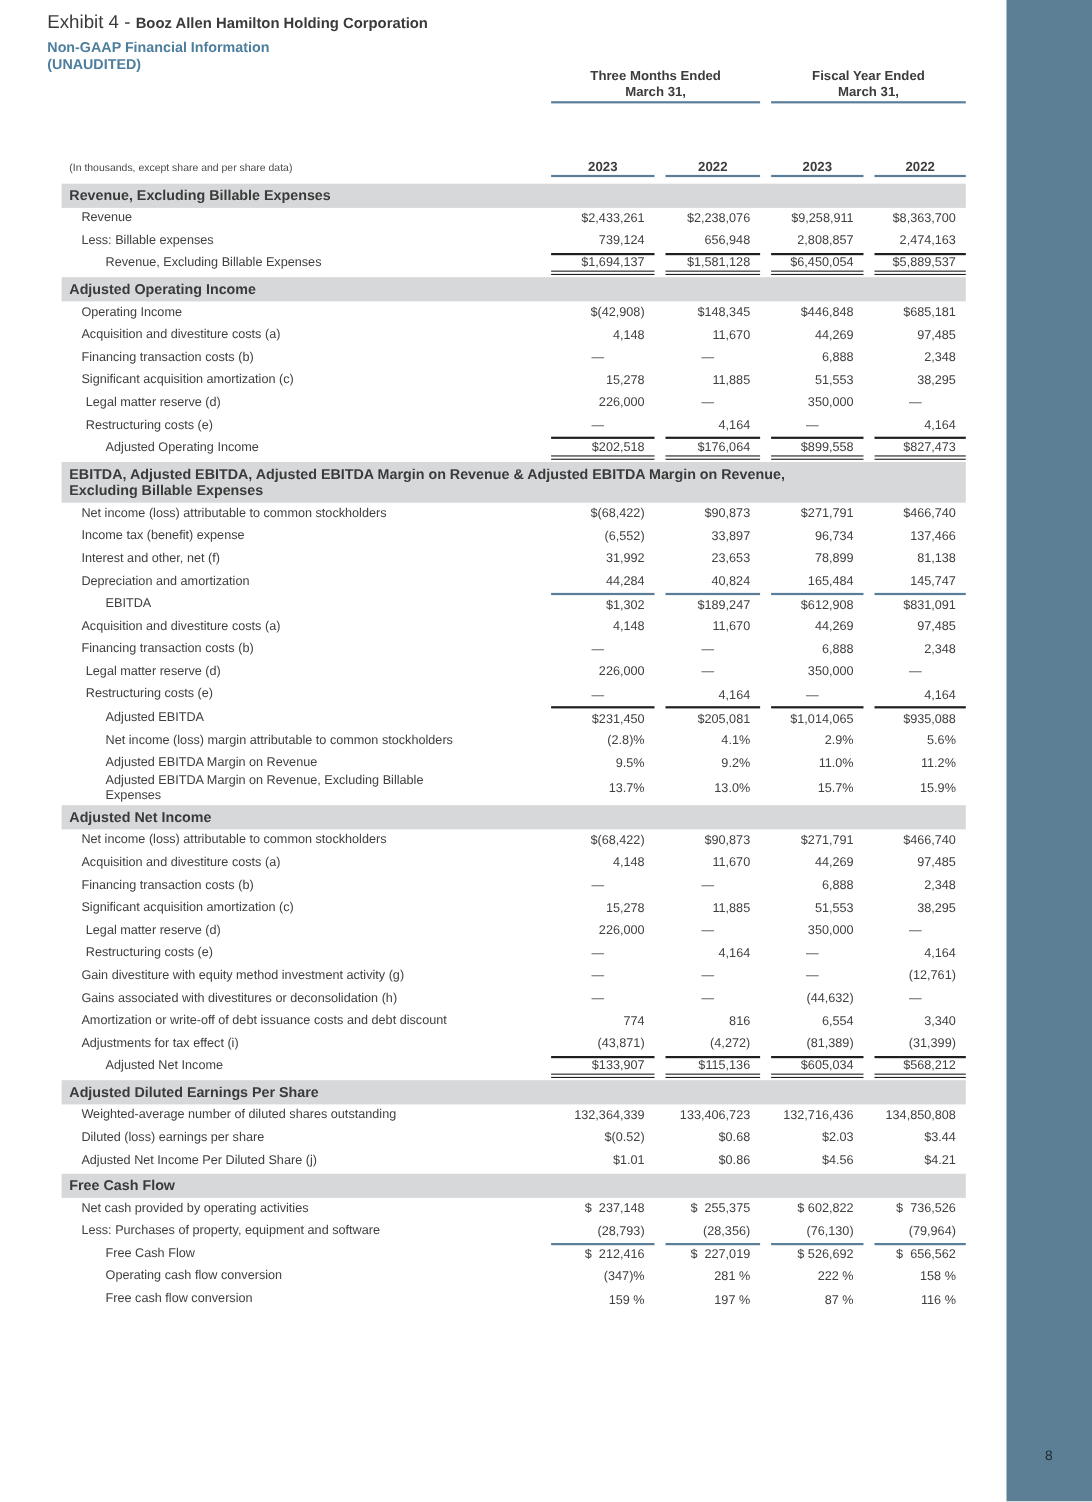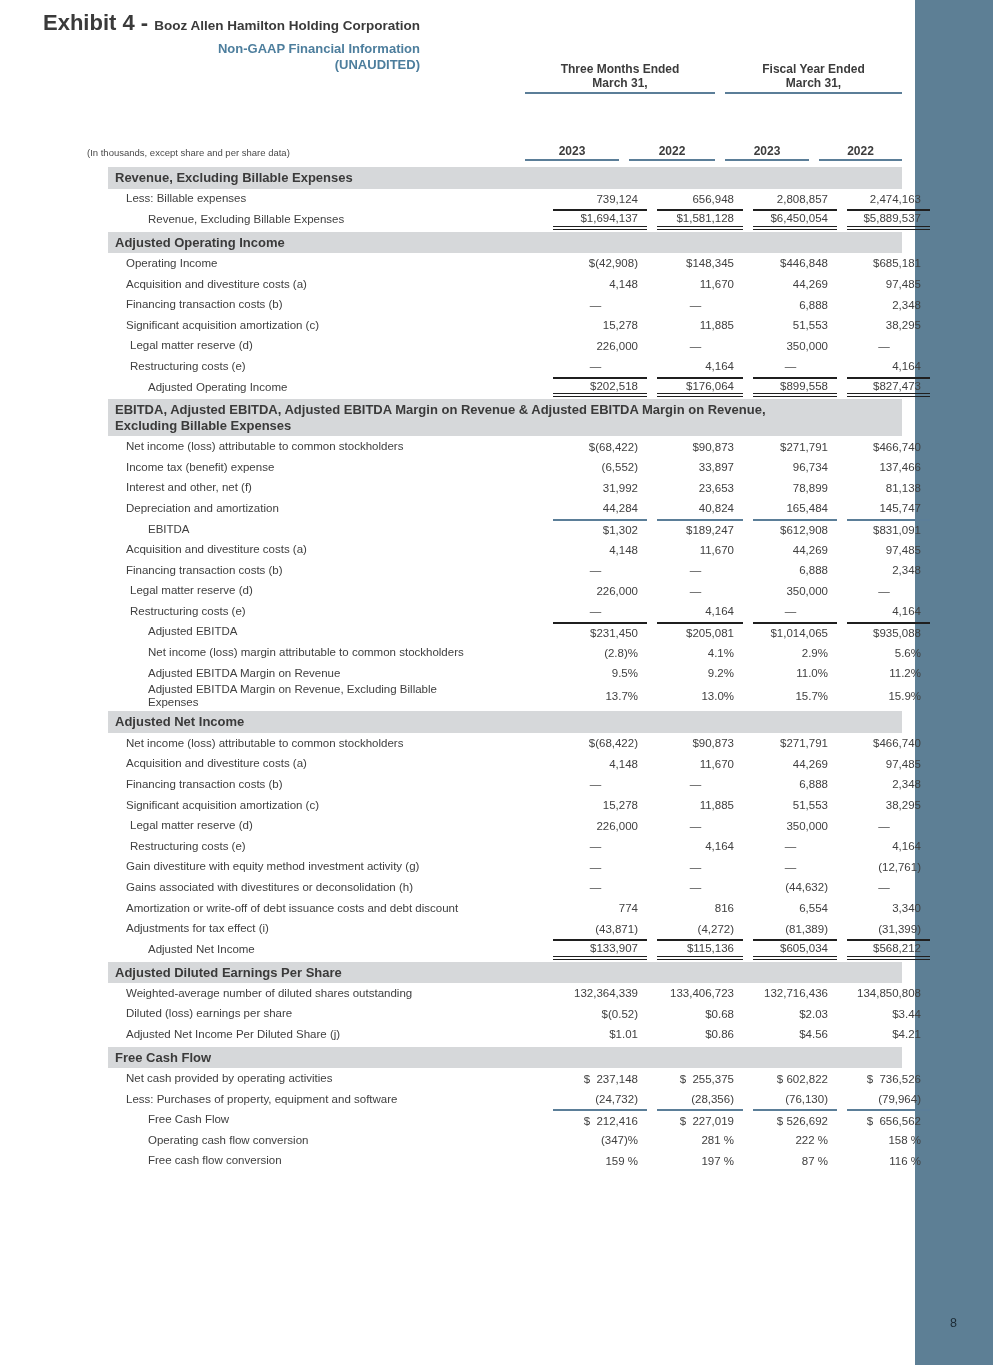--- a/index.html
+++ b/index.html
@@ -14,26 +14,26 @@
   .sidebar {
     position: absolute; top: 0; right: 0;
     width: 78px; height: 1365px;
     background: var(--sidebar, #5d7f95);
   }
   .page-number {
     position: absolute; top: 1316px; left: 35px;
     font-size: 12.5px; color: #1d2b35;
   }
   .titleblock { position: absolute; left: 43px; top: 10px; }
-  .exhibit  { font-size: 22px;   font-weight: bold; color: #3a3a3a; }
+  .exhibit  { font-size: 17px;   font-weight: normal; color: #3a3a3a; }
   .company  { font-size: 13.5px; font-weight: bold; color: #3a3a3a; }
-  .sub      { font-size: 13px;   font-weight: bold; color: var(--teal, #4d7e9d); line-height: 15.5px; text-align: right; }
+  .sub      { font-size: 13px;   font-weight: bold; color: var(--teal, #4d7e9d); line-height: 15.5px; }
   .sub.first { margin-top: 5px; }
 
-  .table { position: absolute; left: 80px; top: 62px; width: 822px; }
+  .table { position: absolute; left: 56px; top: 62px; width: 822px; }
 
   .grid {
     display: grid;
     grid-template-columns: 445px 94px 10px 86px 10px 84px 10px 83px;
   }
   .ghead { grid-template-columns: 445px 190px 10px 177px; align-items: end; }
   .group {
     text-align: center; font-weight: bold; font-size: 12px; line-height: 14px;
     white-space: pre-line; color: #3c3c3c;
     border-bottom: 2px solid var(--rule, #5b7e98);
@@ -41,21 +41,21 @@
   }
   .yrow { align-items: end; margin-top: 3px; }
   .year {
     text-align: center; font-weight: bold; font-size: 12px; color: #3c3c3c;
     border-bottom: 2px solid var(--rule, #5b7e98);
     padding-bottom: 1px;
     margin-top: 47px;
   }
   .note { font-size: 9.5px; color: #4a4a4a; padding: 0 0 3px 7px; }
 
-  #tbody { margin-top: 6px; margin-left: 28px; }
+  #tbody { margin-top: 6px; }
   .band {
     background: var(--band, #d6d8da);
     font-weight: bold; font-size: 13px; line-height: 15.5px;
     color: #3a3a3a; padding: 3px 0 3px 7px;
     white-space: pre-line; margin-top: 2px;
   }
   .row { min-height: 20.6px; }
   .row .lbl {
     display: flex; align-items: center;
     font-size: 11.5px; line-height: 13px; white-space: pre-line;
@@ -100,20 +100,30 @@
     <div></div>
     <div class="year">2022</div>
     <div></div>
     <div class="year">2023</div>
     <div></div>
     <div class="year">2022</div>
   </div>
   <div id="tbody">
       <div class="band">Revenue, Excluding Billable Expenses</div>
       <div class="grid row">
+        <div class="lbl ind1">Revenue</div>
+        <div class="val">$2,433,261</div>
+        <div></div>
+        <div class="val">$2,238,076</div>
+        <div></div>
+        <div class="val">$9,258,911</div>
+        <div></div>
+        <div class="val">$8,363,700</div>
+      </div>
+      <div class="grid row">
         <div class="lbl ind1">Less: Billable expenses</div>
         <div class="val">739,124</div>
         <div></div>
         <div class="val">656,948</div>
         <div></div>
         <div class="val">2,808,857</div>
         <div></div>
         <div class="val">2,474,163</div>
       </div>
       <div class="grid row">
@@ -478,21 +488,21 @@
         <div class="val">$&nbsp;&nbsp;237,148</div>
         <div></div>
         <div class="val">$&nbsp;&nbsp;255,375</div>
         <div></div>
         <div class="val">$&nbsp;602,822</div>
         <div></div>
         <div class="val">$&nbsp;&nbsp;736,526</div>
       </div>
       <div class="grid row">
         <div class="lbl ind1">Less: Purchases of property, equipment and software</div>
-        <div class="val">(24,732)</div>
+        <div class="val">(28,793)</div>
         <div></div>
         <div class="val">(28,356)</div>
         <div></div>
         <div class="val">(76,130)</div>
         <div></div>
         <div class="val">(79,964)</div>
       </div>
       <div class="grid row">
         <div class="lbl ind2">Free Cash Flow</div>
         <div class="val top-blue">$&nbsp;&nbsp;212,416</div>

